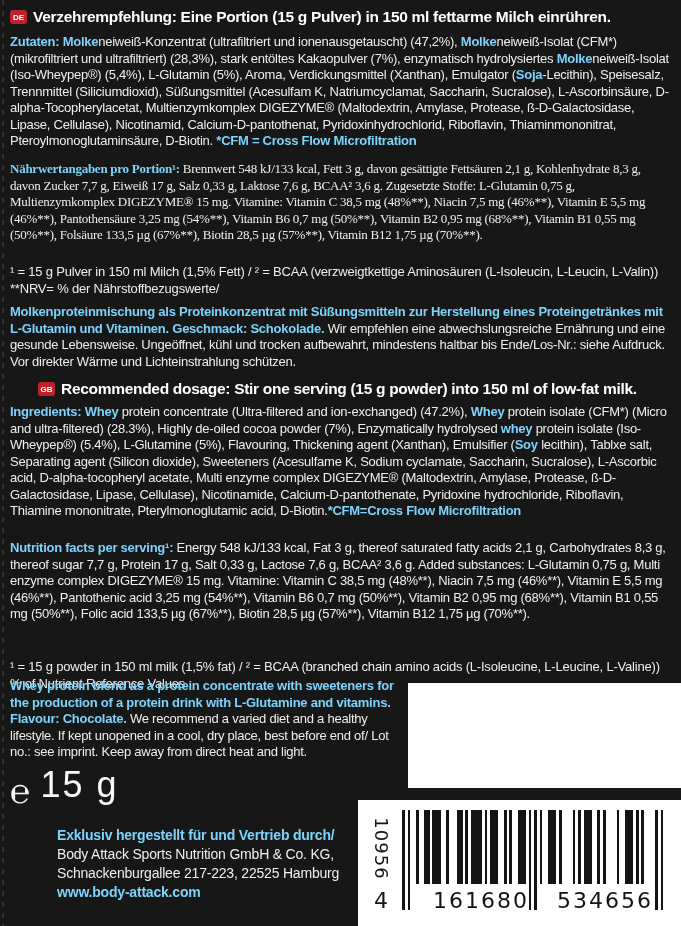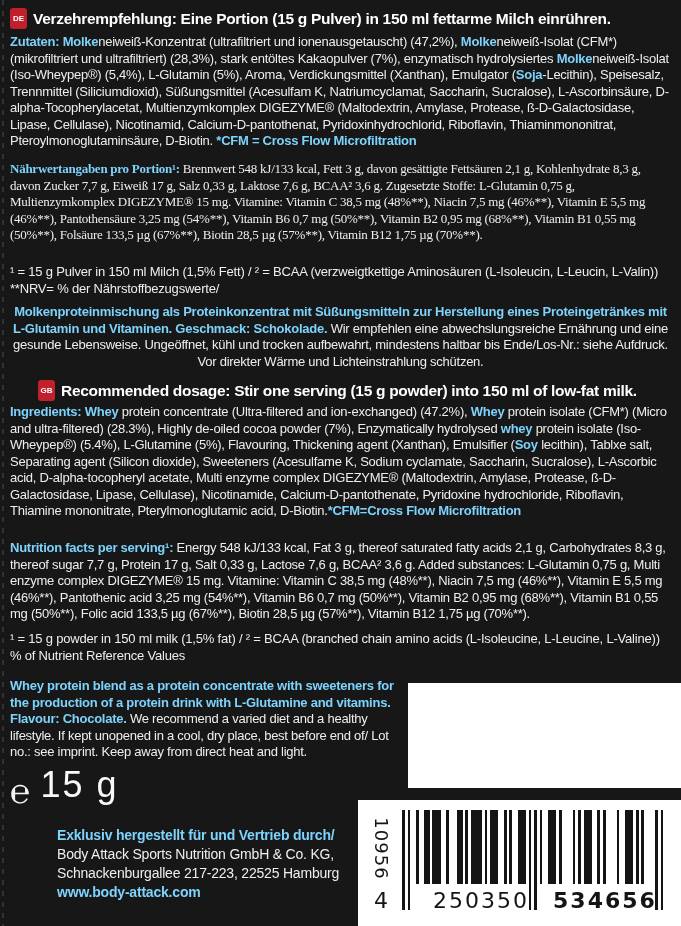--- a/index.html
+++ b/index.html
@@ -15,52 +15,52 @@
     content:"";position:absolute;left:2px;top:0;bottom:0;width:2px;
     background:repeating-linear-gradient(to bottom,#3d3d3d 0 5px,transparent 5px 11px);
     opacity:.7;
   }
   .sec{position:absolute;left:10px;right:10px;}
   .body-text{font-size:13px;line-height:16.5px;letter-spacing:-0.25px;text-align:left;}
   .body-text .b,.b{font-weight:bold;color:#7dd3fc;}
   .headline{display:flex;align-items:center;gap:6px;font-size:15.5px;font-weight:bold;color:#fff;letter-spacing:-0.3px;}
   .badge{
     flex:0 0 auto;display:inline-flex;align-items:center;justify-content:center;
-    width:17px;height:21px;border-radius:3px;background:var(--accent,#c0202b);
+    width:17px;height:14px;border-radius:3px;background:var(--accent,#c0202b);
     color:#fff;font-size:8px;font-weight:bold;letter-spacing:0;
   }
   .fn span{display:block;}
   .fn{font-size:13px;line-height:17px;letter-spacing:-0.2px;}
   .netweight{display:flex;align-items:flex-end;gap:10px;}
   .netweight .esign{font-size:34px;line-height:34px;color:#f4f3f1;}
   .netweight .nval{font-size:36px;line-height:46px;font-weight:400;color:#f9f8f6;letter-spacing:2px;}
   .address span{display:block;font-size:14px;line-height:19px;letter-spacing:-0.2px;}
   .whitebox{position:absolute;background:#fff;}
   #blank-box{left:408px;top:683px;width:273px;height:105px;}
   #barcode-box{left:358px;top:800px;width:323px;height:126px;}
   .bars{position:absolute;left:44px;top:10px;width:262px;height:100px;display:flex;}
   .bars i{display:block;width:2.75px;height:74px;background:transparent;}
   .bars i.on{background:#141414;}
   .bars i.tall{height:100px;}
   .bc-digit{position:absolute;color:#141414;font-family:"DejaVu Sans",sans-serif;font-size:22px;line-height:22px;}
   #bc-lead{left:16px;top:90px;}
   #bc-left{left:64px;top:90px;width:118px;text-align:center;letter-spacing:2px;}
-  #bc-right{left:192px;top:90px;width:110px;text-align:center;letter-spacing:2px;font-weight:bold;}
+  #bc-right{left:192px;top:90px;width:110px;text-align:center;letter-spacing:2px;}
   #bc-side{position:absolute;left:-8px;top:38px;color:#141414;font-family:"DejaVu Sans",sans-serif;
     font-size:18px;letter-spacing:1px;transform:rotate(90deg);transform-origin:center;}
   
   #p-dosage-de{top:8px;}
   #p-zutaten{top:34px;}
   #p-naehrwert{top:161px;font-family:Liberation Serif, serif;}
   #p-fn-de{top:263px;}
-  #p-molken{top:304px;text-align:center;}
+  #p-molken{top:304px;}
   #p-dosage-en{top:380px;padding-left:28px;}
   #p-ingredients{top:404px;}
   #p-nutrition{top:540px;}
-  #p-fn-en{top:630px;}
+  #p-fn-en{top:658px;}
   #p-blend{top:678px;width:396px;right:auto;}
   #p-net{top:762px;}
   #p-address{top:826px;margin-left:47px;}
 </style>
 </head>
 <body>
 
 <div class="label" style="--bg: #171717; --text: #efeeec; --accent: #c0202b;">
 
   <div class="sec headline" id="p-dosage-de">
@@ -202,17 +202,17 @@
         <i class="on "></i>
         <i class=""></i>
         <i class=""></i>
         <i class=""></i>
         <i class=""></i>
         <i class="on tall"></i>
         <i class="tall"></i>
         <i class="on tall"></i>
       </div>
     <span class="bc-digit" id="bc-lead">4</span>
-    <span class="bc-digit" id="bc-left">250350</span>
+    <span class="bc-digit" id="bc-left">161680</span>
     <span class="bc-digit" id="bc-right">534656</span>
   </div>
 
 </div>
 
 </body></html>

